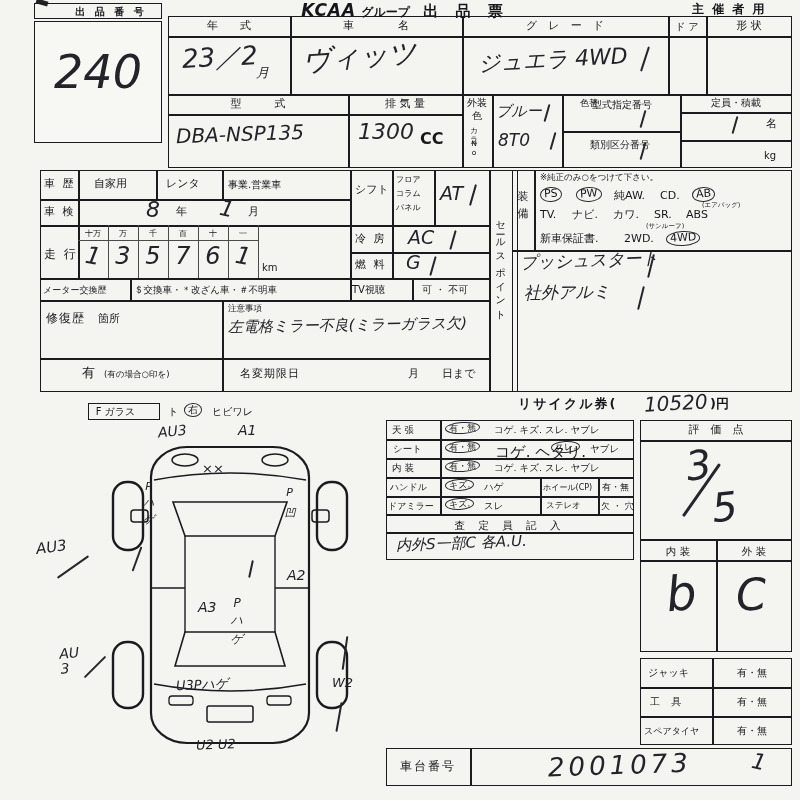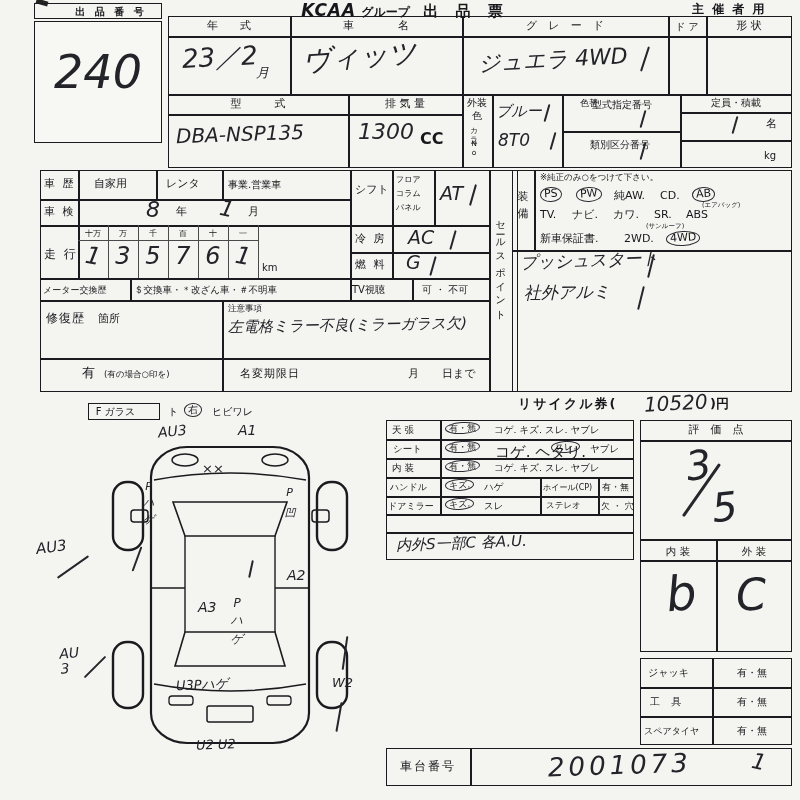--- a/index.html
+++ b/index.html
@@ -281,20 +281,21 @@
   <div class="pt" style="left:602px;top:482px;font-size:9px;">有・無</div>
 
   <div class="pt" style="left:388px;top:501px;font-size:9px;">ドアミラー</div>
   <div class="pt" style="left:445px;top:498px;font-size:9px;"><span class="ov">キズ.</span></div>
   <div class="pt" style="left:484px;top:501px;font-size:9.5px;">スレ</div>
   <div class="pt" style="left:546px;top:501px;font-size:8.5px;">ステレオ</div>
   <div class="pt" style="left:601px;top:501px;font-size:9px;">欠 ・ 穴</div>
 
   <div class="bx" style="left:386px;top:515px;width:248px;height:45px;"></div>
   <div class="hl" style="left:386px;top:532px;width:248px;"></div>
+  <div class="pt ctr" style="left:386px;top:519px;width:248px;font-size:10.5px;letter-spacing:5px;">査 定 員 記 入</div>
   <div class="hw" style="left:396px;top:536px;font-size:15px;transform:rotate(-2deg);">内外S一部C 各A.U.</div>
 
   <div class="bx" style="left:640px;top:420px;width:152px;height:120px;"></div>
   <div class="hl" style="left:640px;top:440px;width:152px;"></div>
   <div class="pt ctr" style="left:640px;top:424px;width:152px;font-size:11px;">評　価　点</div>
   <div class="hw" style="left:686px;top:444px;font-size:40px;transform:rotate(-8deg);">3</div>
   <div class="tick" style="left:700px;top:458px;height:64px;width:2.5px;transform:rotate(35deg);"></div>
   <div class="hw" style="left:712px;top:486px;font-size:40px;transform:rotate(-6deg);">5</div>
 
   <div class="bx" style="left:640px;top:540px;width:152px;height:112px;"></div>

